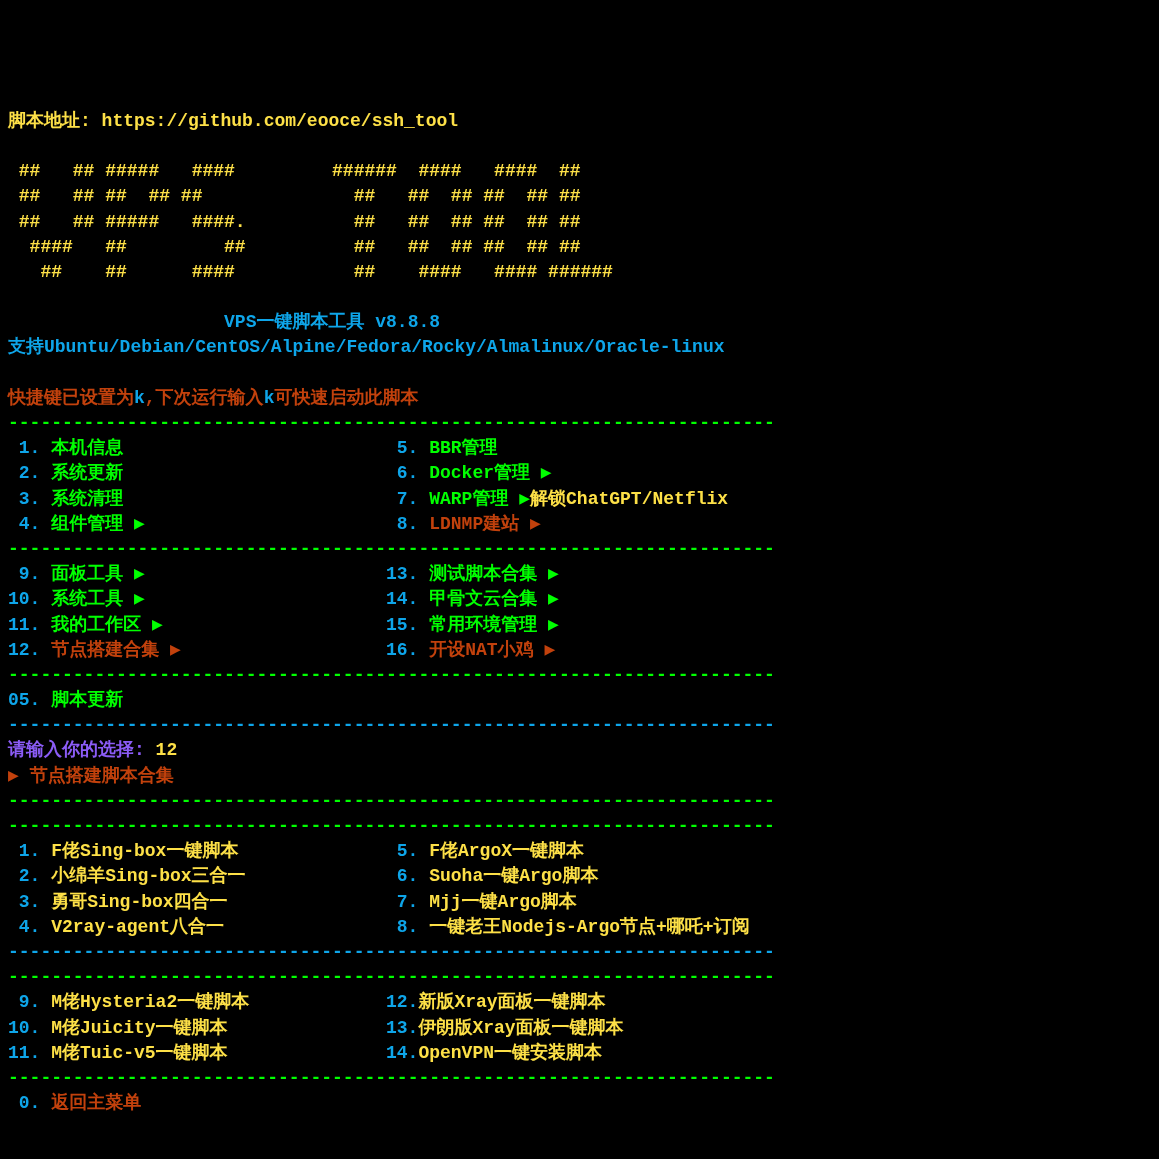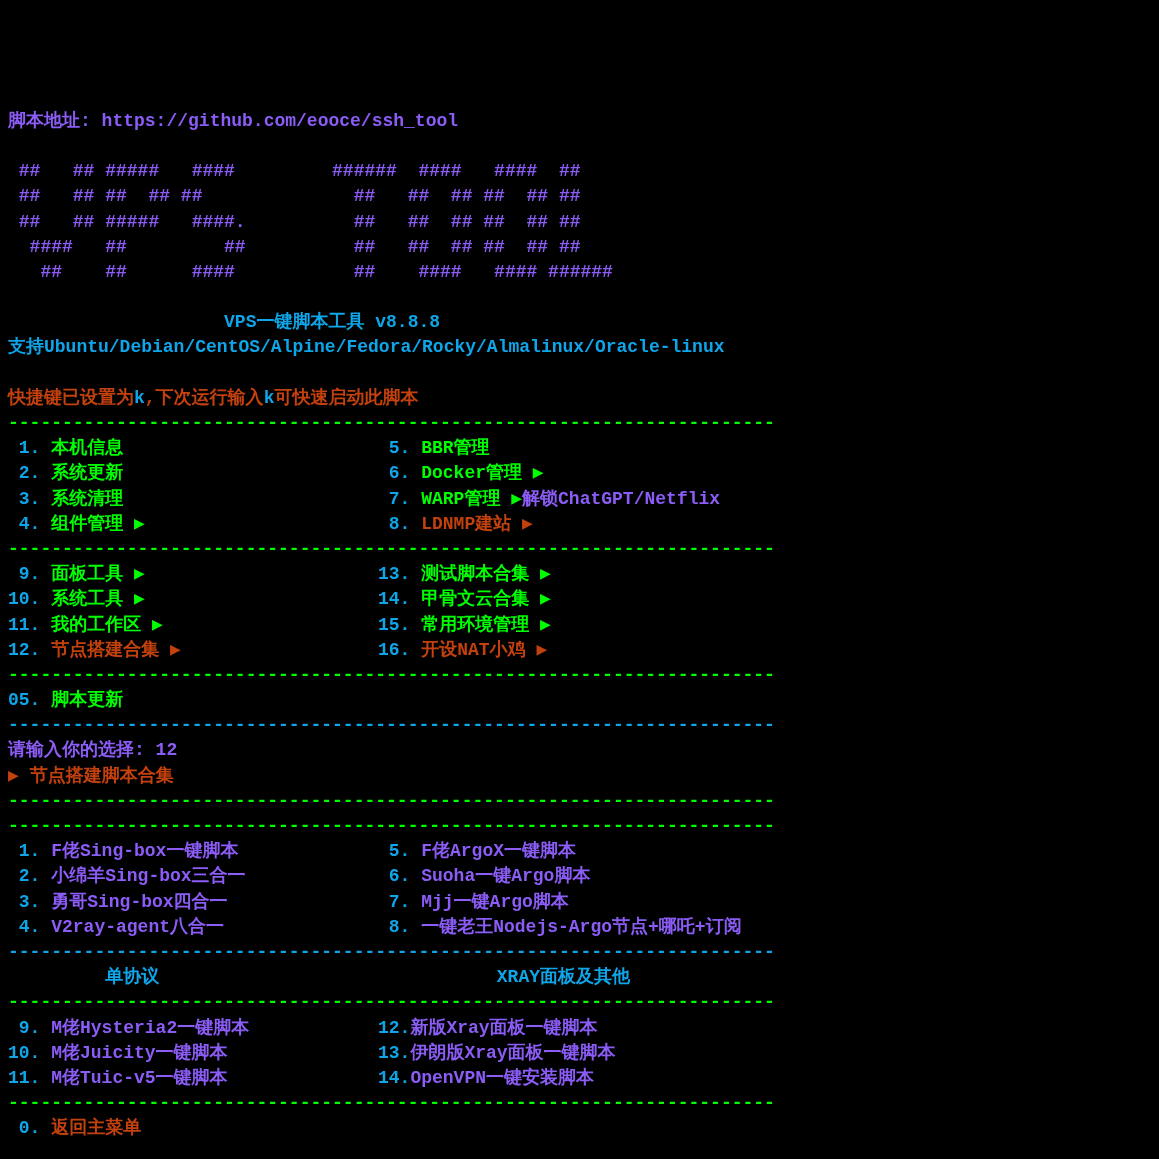--- a/index.html
+++ b/index.html
@@ -10,29 +10,29 @@
     font-weight: bold;
     margin: 0;
     padding: 8px;
     line-height: 1.4;
     white-space: pre;
     width: 1159px;
     height: 1159px;
     box-sizing: border-box;
     overflow: hidden;
   }
-  .white { color: #8b5cf6; }
+  .white { color: #fde047; }
   .green { color: #00ff00; }
   .yellow { color: #0ea5e9; }
   .cyan { color: #c2410c; }
   .magenta { color: #c2410c; }
   .red { color: #8b5cf6; }
   .row { display: flex; justify-content: space-between; }
   .col1 { width: 370px; flex-shrink: 0; }
-  .col2 { flex: 1; }
+  .col2 { flex: 1; margin-left: 8px; }
 </style>
 </head>
 <body>
 
 
 
 <div><span class="white">脚本地址: </span><span class="white">https://github.com/eooce/ssh_tool</span>
 
 <span class="white"> ##   ## #####   ####         ######  ####   ####  ##
  ##   ## ##  ## ##              ##   ##  ## ##  ## ##
@@ -46,20 +46,20 @@
 <span class="cyan">快捷键已设置为</span><span class="yellow">k</span><span class="cyan">,下次运行输入</span><span class="yellow">k</span><span class="cyan">可快速启动此脚本</span>
 <span class="green">-----------------------------------------------------------------------</span>
 <div class="row"><span class="col1"><span class="yellow"> 1.</span><span class="green"> 本机信息</span></span><span class="col2"><span class="yellow"> 5.</span><span class="green"> BBR管理</span></span></div><div class="row"><span class="col1"><span class="yellow"> 2.</span><span class="green"> 系统更新</span></span><span class="col2"><span class="yellow"> 6.</span><span class="green"> Docker管理 ▶</span></span></div><div class="row"><span class="col1"><span class="yellow"> 3.</span><span class="green"> 系统清理</span></span><span class="col2"><span class="yellow"> 7.</span><span class="green"> WARP管理 ▶</span><span class="white">解锁ChatGPT/Netflix</span></span></div><div class="row"><span class="col1"><span class="yellow"> 4.</span><span class="green"> 组件管理 ▶</span></span><span class="col2"><span class="yellow"> 8.</span><span class="magenta"> LDNMP建站 ▶</span></span></div><span class="green">-----------------------------------------------------------------------</span>
 <div class="row"><span class="col1"><span class="yellow"> 9.</span><span class="green"> 面板工具 ▶</span></span><span class="col2"><span class="yellow">13.</span><span class="green"> 测试脚本合集 ▶</span></span></div><div class="row"><span class="col1"><span class="yellow">10.</span><span class="green"> 系统工具 ▶</span></span><span class="col2"><span class="yellow">14.</span><span class="green"> 甲骨文云合集 ▶</span></span></div><div class="row"><span class="col1"><span class="yellow">11.</span><span class="green"> 我的工作区 ▶</span></span><span class="col2"><span class="yellow">15.</span><span class="green"> 常用环境管理 ▶</span></span></div><div class="row"><span class="col1"><span class="yellow">12.</span><span class="magenta"> 节点搭建合集 ▶</span></span><span class="col2"><span class="yellow">16.</span><span class="magenta"> 开设NAT小鸡 ▶</span></span></div><span class="green">-----------------------------------------------------------------------</span>
 <div class="row"><span class="col1"><span class="yellow">05.</span><span class="green"> 脚本更新</span></span></div><span class="yellow">-----------------------------------------------------------------------</span>
 <span class="red">请输入你的选择: </span><span class="white">12</span>
 <span class="magenta">▶ 节点搭建脚本合集</span>
 <span class="green">-----------------------------------------------------------------------</span>
 <span class="green">-----------------------------------------------------------------------</span>
 <div class="row"><span class="col1"><span class="yellow"> 1.</span><span class="white"> F佬Sing-box一键脚本</span></span><span class="col2"><span class="yellow"> 5.</span><span class="white"> F佬ArgoX一键脚本</span></span></div><div class="row"><span class="col1"><span class="yellow"> 2.</span><span class="white"> 小绵羊Sing-box三合一</span></span><span class="col2"><span class="yellow"> 6.</span><span class="white"> Suoha一键Argo脚本</span></span></div><div class="row"><span class="col1"><span class="yellow"> 3.</span><span class="white"> 勇哥Sing-box四合一</span></span><span class="col2"><span class="yellow"> 7.</span><span class="white"> Mjj一键Argo脚本</span></span></div><div class="row"><span class="col1"><span class="yellow"> 4.</span><span class="white"> V2ray-agent八合一</span></span><span class="col2"><span class="yellow"> 8.</span><span class="white"> 一键老王Nodejs-Argo节点+哪吒+订阅</span></span></div><span class="yellow">-----------------------------------------------------------------------</span>
-<div class="row"><span class="col1"><span class="yellow">         单协议</span></span><span class="col2"><span class="yellow">           XRAY面板及其他</span></span></div><span class="green">-----------------------------------------------------------------------</span>
+<span class="green">-----------------------------------------------------------------------</span>
 <div class="row"><span class="col1"><span class="yellow"> 9.</span><span class="white"> M佬Hysteria2一键脚本</span></span><span class="col2"><span class="yellow">12.</span><span class="white">新版Xray面板一键脚本</span></span></div><div class="row"><span class="col1"><span class="yellow">10.</span><span class="white"> M佬Juicity一键脚本</span></span><span class="col2"><span class="yellow">13.</span><span class="white">伊朗版Xray面板一键脚本</span></span></div><div class="row"><span class="col1"><span class="yellow">11.</span><span class="white"> M佬Tuic-v5一键脚本</span></span><span class="col2"><span class="yellow">14.</span><span class="white">OpenVPN一键安装脚本</span></span></div><span class="green">-----------------------------------------------------------------------</span>
 <span class="yellow"> 0.</span><span class="cyan"> 返回主菜单</span>
 
 </div>
 
 
 
 
 </body></html>

